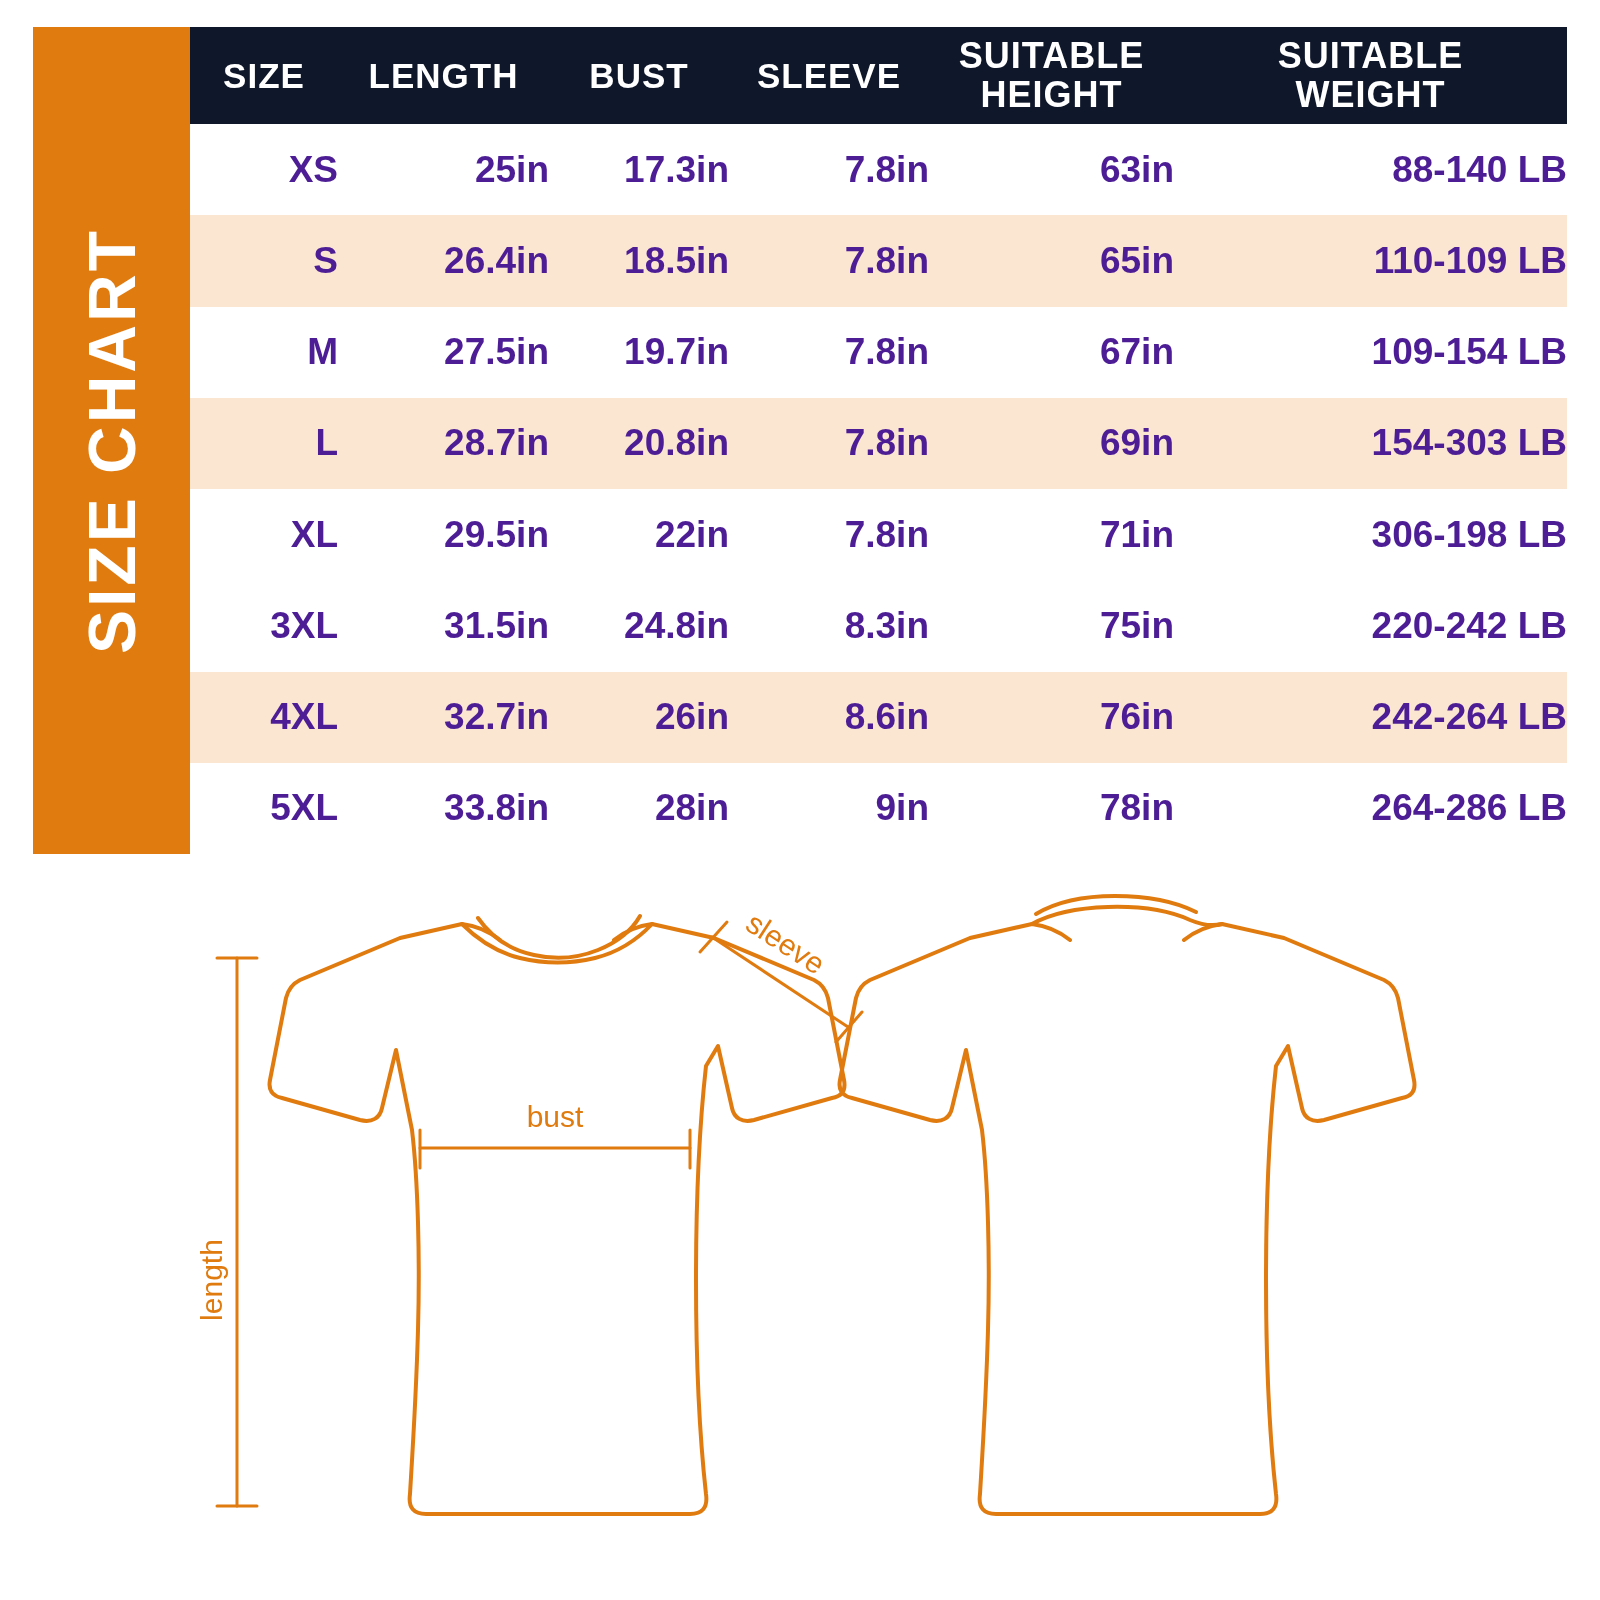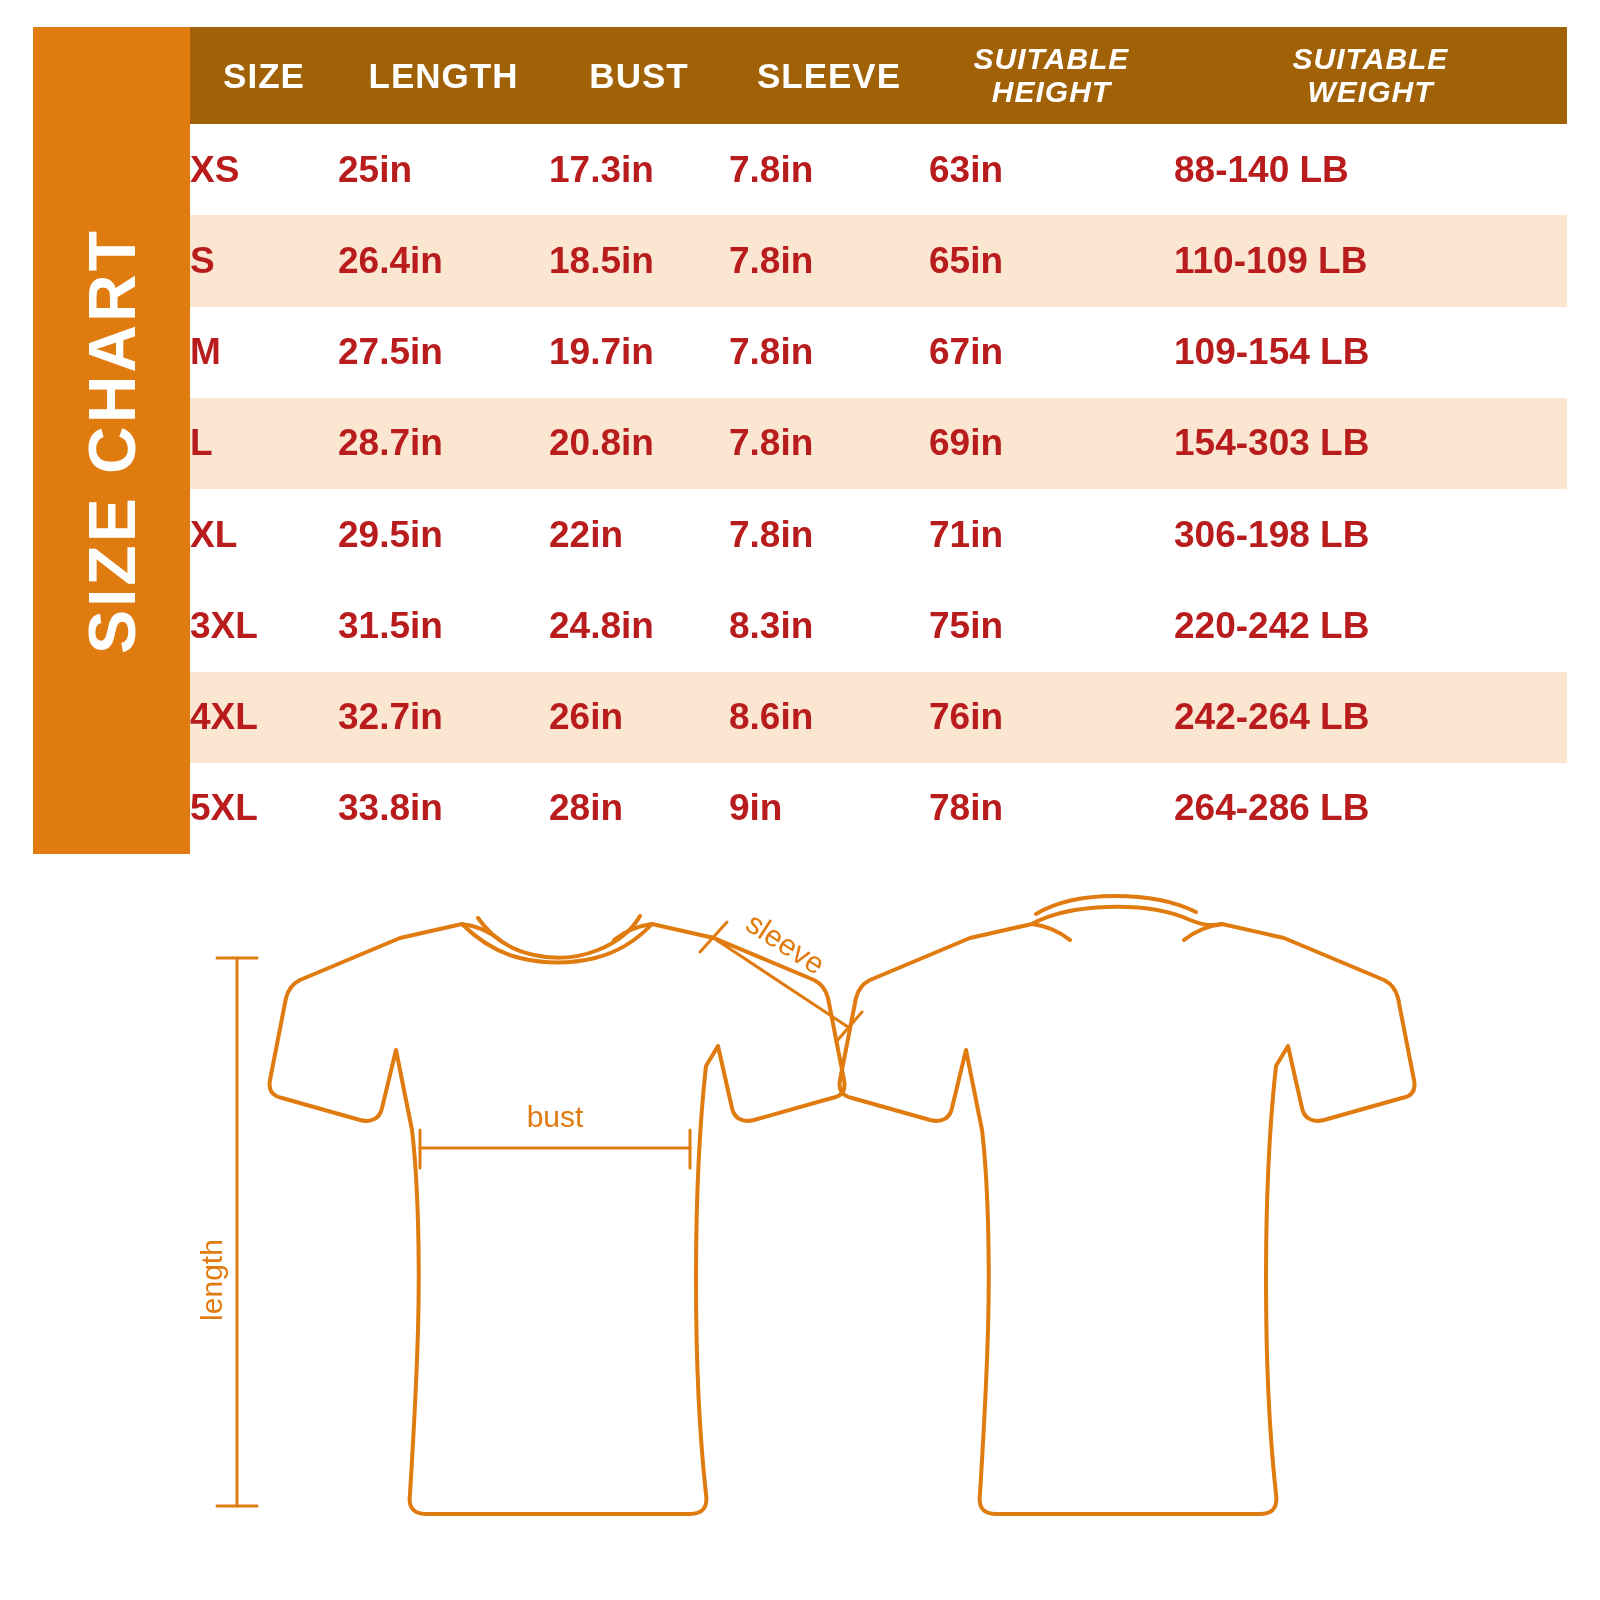--- a/index.html
+++ b/index.html
@@ -52,41 +52,40 @@
     display: flex;
     flex-direction: column;
   }
   table.size-table {
     width: 100%;
     height: 100%;
     border-collapse: collapse;
     table-layout: fixed;
   }
   table.size-table thead th {
-    background: #a16207;
+    background: #0f172a;
     color: #ffffff;
     font-size: 35px;
     font-weight: bold;
     letter-spacing: 1px;
     height: 97px;
     vertical-align: middle;
     text-align: center;
     padding: 0;
     line-height: 1.08;
   }
   table.size-table thead th.two-line {
-    font-size: 30px;
-    font-style: italic;
+    font-size: 36px;
   }
   table.size-table tbody td {
-    text-align: left;
+    text-align: right;
     vertical-align: middle;
     font-size: 37px;
     font-weight: bold;
-    color: #b91c1c;
+    color: #4c1d95;
     height: 81px;
     padding: 0;
   }
   table.size-table tbody tr.odd td { background: #FFFFFF; }
   table.size-table tbody tr.even td { background: #FBE6D2; }
 
   col.c-size    { width: 148px; }
   col.c-length  { width: 211px; }
   col.c-bust    { width: 180px; }
   col.c-sleeve  { width: 200px; }

